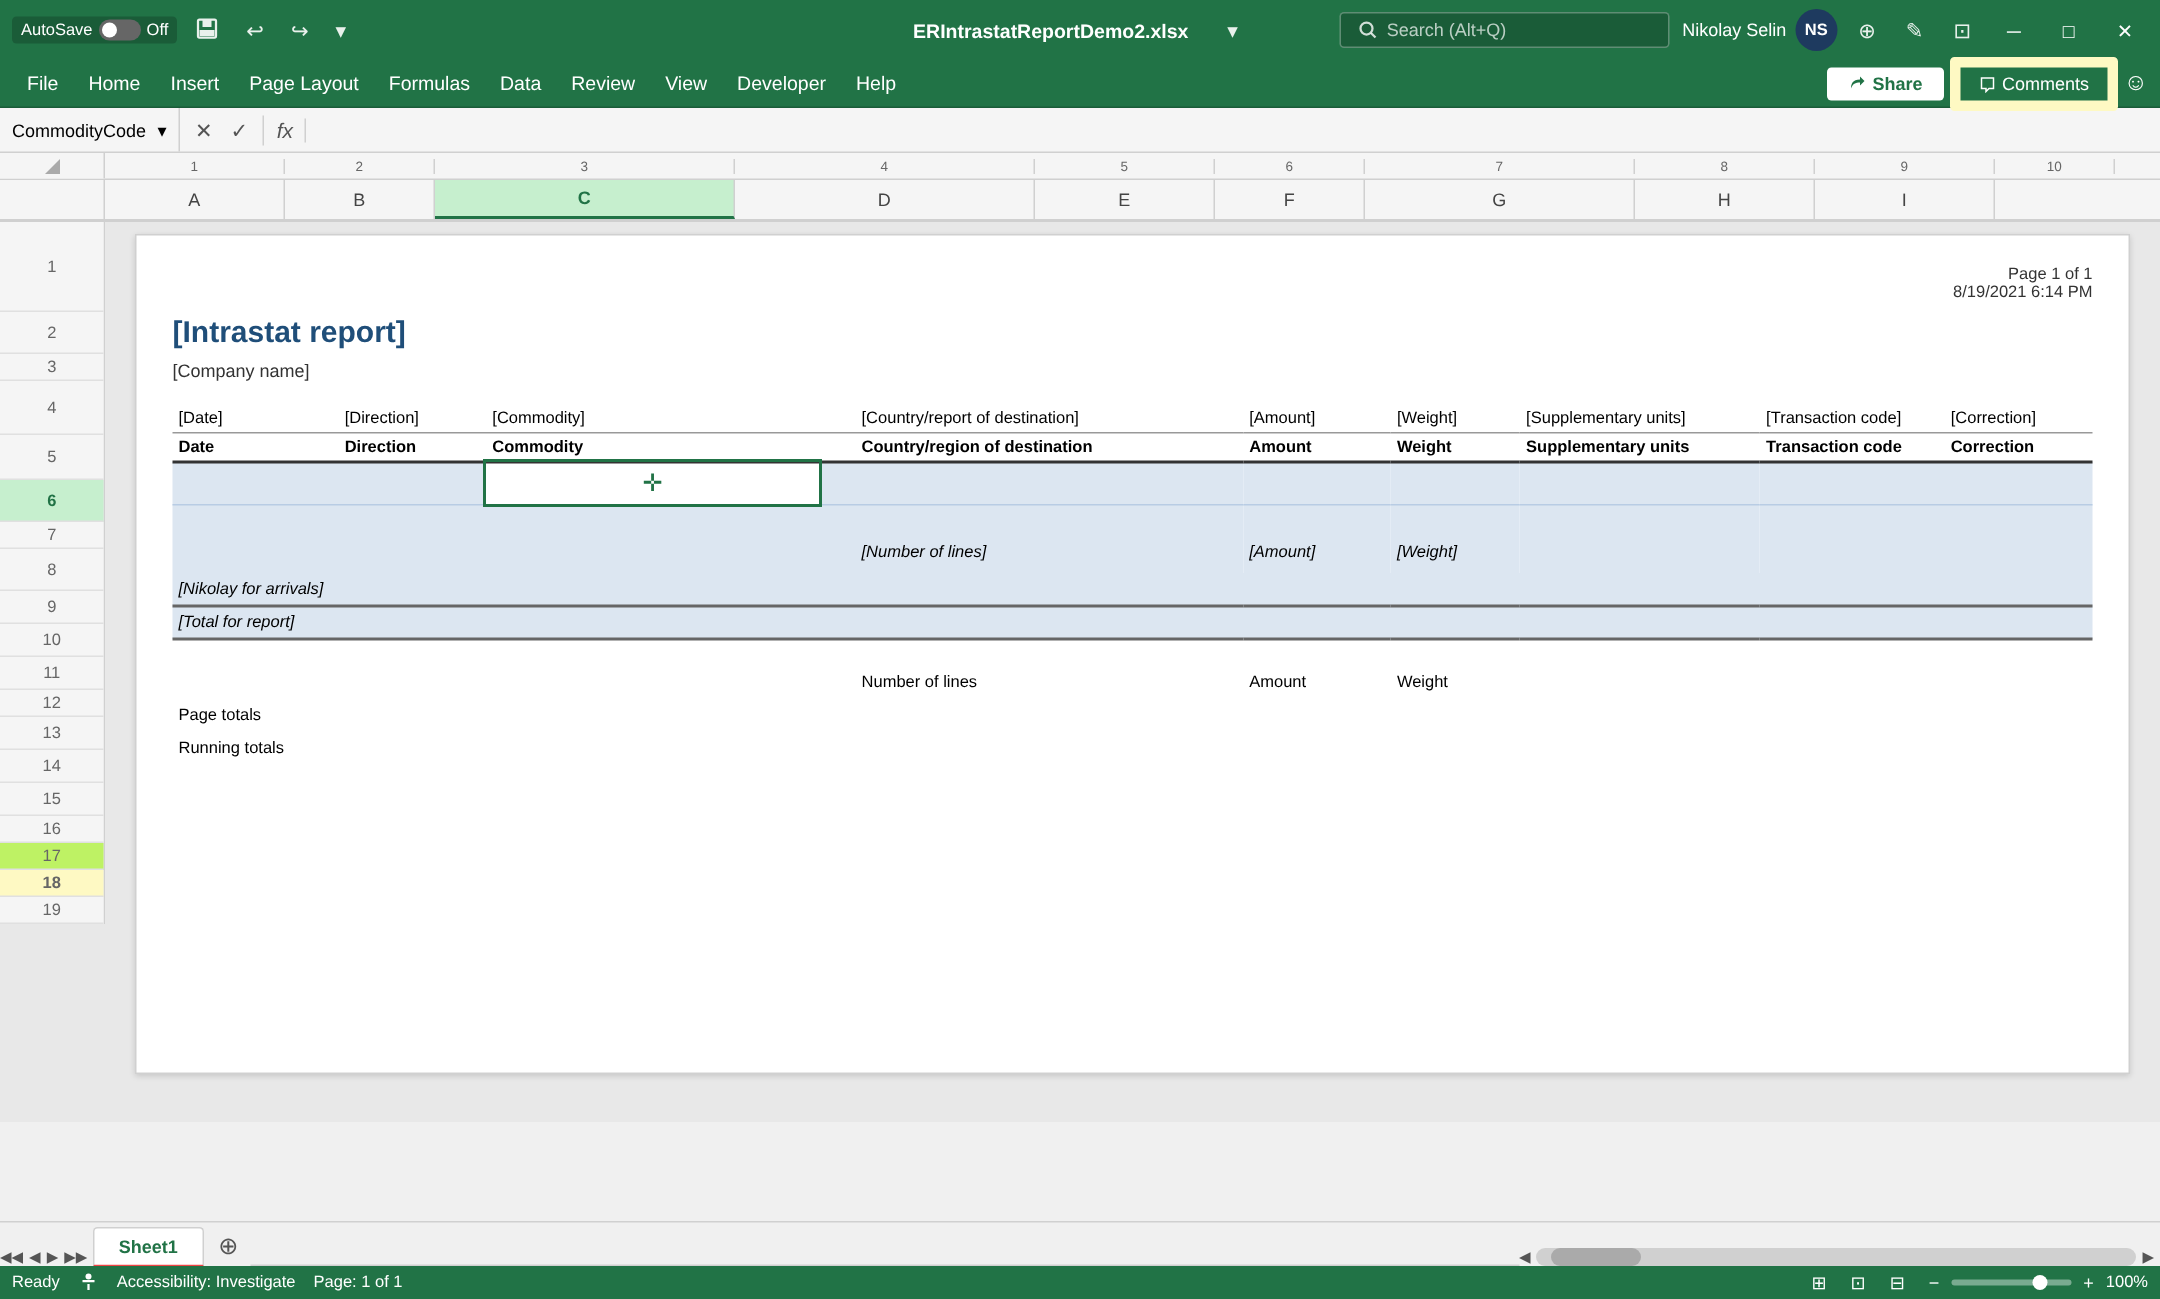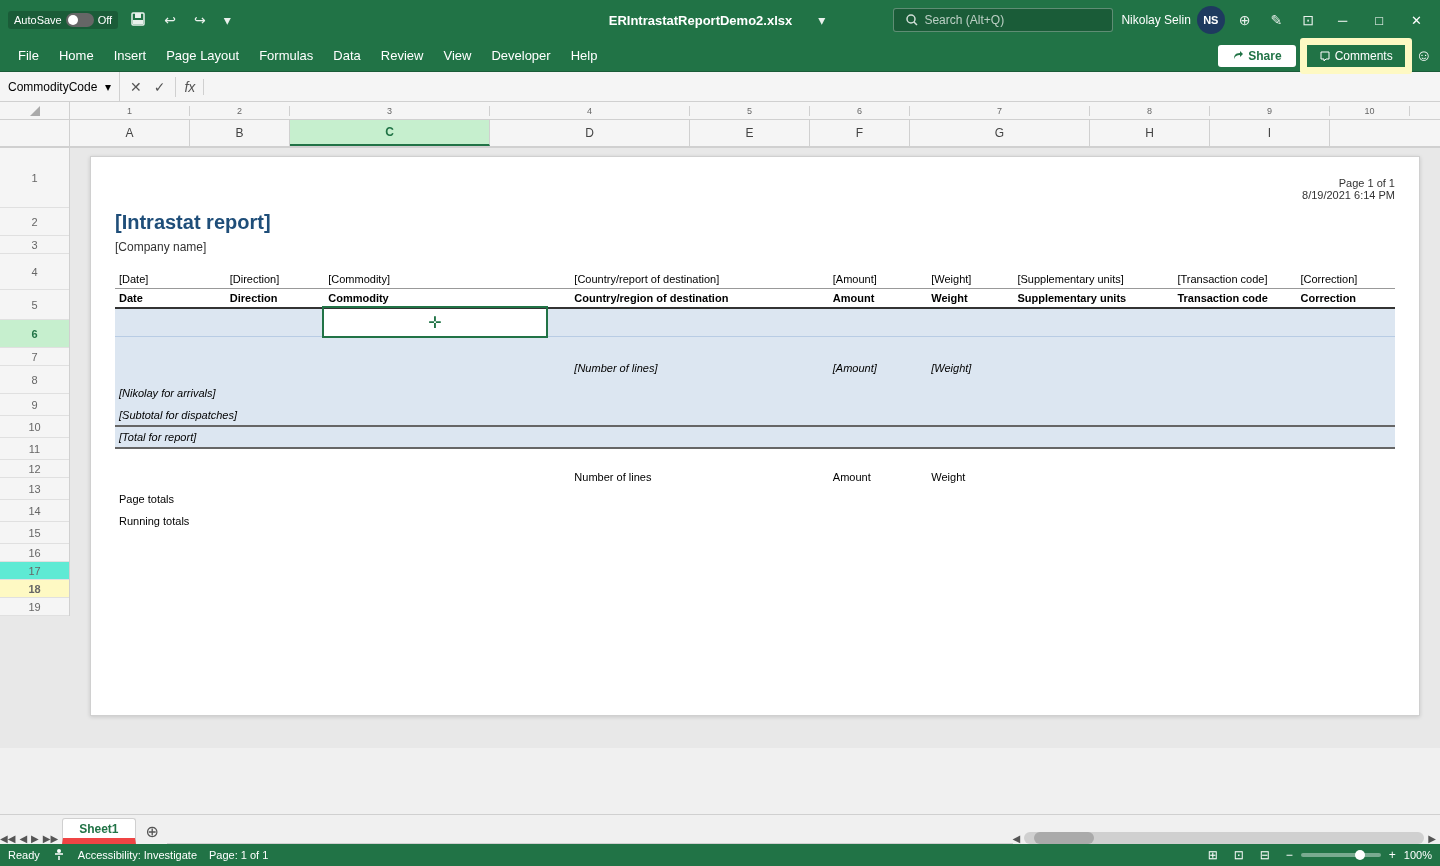--- a/index.html
+++ b/index.html
@@ -205,21 +205,21 @@
       background: white;
       border: 1px solid #d0d0d0;
       border-bottom: none;
       font-size: 12px;
       cursor: pointer;
       display: flex;
       align-items: center;
       margin-right: 2px;
       border-radius: 3px 3px 0 0;
     }
-    .sheet-tab.active { background: white; border-bottom: 6px solid #ef4444; color: #217346; font-weight: 600; }
+    .sheet-tab.active { background: white; border-bottom: 1px solid #ef4444; color: #217346; font-weight: 600; }
     .add-sheet-btn {
       background: none; border: none; cursor: pointer; font-size: 16px; color: #555;
       padding: 0 8px; height: 26px;
     }
     .scrollbar-area {
       display: flex; align-items: center; gap: 4px; margin-left: auto; padding-right: 4px;
     }
     .scroll-btn { background: none; border: none; color: #555; cursor: pointer; font-size: 10px; }
     .scroll-track {
       width: 400px; height: 12px; background: #d0d0d0; border-radius: 6px; position: relative;
@@ -378,21 +378,21 @@
           <div style="height: 18px; display: flex; align-items: center; justify-content: center; font-size: 11px; border-bottom: 1px solid rgb(224, 224, 224); background: rgb(245, 245, 245); color: rgb(102, 102, 102); font-weight: normal;">7</div>
           <div style="height: 28px; display: flex; align-items: center; justify-content: center; font-size: 11px; border-bottom: 1px solid rgb(224, 224, 224); background: rgb(245, 245, 245); color: rgb(102, 102, 102); font-weight: normal;">8</div>
           <div style="height: 22px; display: flex; align-items: center; justify-content: center; font-size: 11px; border-bottom: 1px solid rgb(224, 224, 224); background: rgb(245, 245, 245); color: rgb(102, 102, 102); font-weight: normal;">9</div>
           <div style="height: 22px; display: flex; align-items: center; justify-content: center; font-size: 11px; border-bottom: 1px solid rgb(224, 224, 224); background: rgb(245, 245, 245); color: rgb(102, 102, 102); font-weight: normal;">10</div>
           <div style="height: 22px; display: flex; align-items: center; justify-content: center; font-size: 11px; border-bottom: 1px solid rgb(224, 224, 224); background: rgb(245, 245, 245); color: rgb(102, 102, 102); font-weight: normal;">11</div>
           <div style="height: 18px; display: flex; align-items: center; justify-content: center; font-size: 11px; border-bottom: 1px solid rgb(224, 224, 224); background: rgb(245, 245, 245); color: rgb(102, 102, 102); font-weight: normal;">12</div>
           <div style="height: 22px; display: flex; align-items: center; justify-content: center; font-size: 11px; border-bottom: 1px solid rgb(224, 224, 224); background: rgb(245, 245, 245); color: rgb(102, 102, 102); font-weight: normal;">13</div>
           <div style="height: 22px; display: flex; align-items: center; justify-content: center; font-size: 11px; border-bottom: 1px solid rgb(224, 224, 224); background: rgb(245, 245, 245); color: rgb(102, 102, 102); font-weight: normal;">14</div>
           <div style="height: 22px; display: flex; align-items: center; justify-content: center; font-size: 11px; border-bottom: 1px solid rgb(224, 224, 224); background: rgb(245, 245, 245); color: rgb(102, 102, 102); font-weight: normal;">15</div>
           <div style="height: 18px; display: flex; align-items: center; justify-content: center; font-size: 11px; border-bottom: 1px solid rgb(224, 224, 224); background: rgb(245, 245, 245); color: rgb(102, 102, 102); font-weight: normal;">16</div>
-          <div style="height: 18px; display: flex; align-items: center; justify-content: center; font-size: 11px; border-bottom: 1px solid rgb(224, 224, 224); background: #5eead4; color: rgb(102, 102, 102); font-weight: normal;">17</div>
+          <div style="height: 18px; display: flex; align-items: center; justify-content: center; font-size: 11px; border-bottom: 1px solid rgb(224, 224, 224); background: #bef264; color: rgb(102, 102, 102); font-weight: normal;">17</div>
           <div style="height: 18px; display: flex; align-items: center; justify-content: center; font-size: 11px; border-bottom: 1px solid rgb(224, 224, 224); background: #fef9c3; color: rgb(102, 102, 102); font-weight: bold;">18</div>
           <div style="height: 18px; display: flex; align-items: center; justify-content: center; font-size: 11px; border-bottom: 1px solid rgb(224, 224, 224); background: rgb(245, 245, 245); color: rgb(102, 102, 102); font-weight: normal;">19</div>
         </div>
         <div style="margin-left: 70px; padding: 8px 20px; min-height: 600px;">
           <div style="background: white; border: 1px solid rgb(208, 208, 208); box-shadow: rgba(0, 0, 0, 0.15) 0px 1px 4px; padding: 20px 24px; min-height: 560px; position: relative;">
             <div style="text-align: right; font-size: 11px; color: rgb(51, 51, 51); margin-bottom: 10px;">
               <div>Page 1 of  1</div>
               <div>8/19/2021 6:14 PM</div>
             </div>
             <div style="font-size: 20px; font-weight: bold; color: rgb(31, 78, 121); margin-bottom: 6px;">[Intrastat report]</div>
@@ -464,23 +464,20 @@
                   <td style="padding: 2px 4px;"></td>
                   <td style="padding: 2px 4px; font-style: italic;">[Amount]</td>
                   <td style="padding: 2px 4px; font-style: italic;">[Weight]</td>
                   <td style="padding: 2px 4px;"></td>
                   <td style="padding: 2px 4px;"></td>
                   <td style="padding: 2px 4px;"></td>
                 </tr>
                 <tr style="height: 22px; background: rgb(220, 230, 241);">
                   <td colspan="11" style="padding: 2px 4px; font-style: italic;">[Nikolay for arrivals]</td>
                 </tr>
-                <tr style="height: 22px; background: rgb(220, 230, 241);">
-                  <td colspan="11" style="padding: 2px 4px; font-style: italic;">[Subtotal for dispatches]</td>
-                </tr>
                 <tr style="height: 22px; background: rgb(220, 230, 241); border-top: 2px solid rgb(51, 51, 51); border-bottom: 2px solid rgb(51, 51, 51);">
                   <td colspan="11" style="padding: 2px 4px; font-style: italic; border-top: 2px solid rgb(102, 102, 102); border-bottom: 2px solid rgb(102, 102, 102);">[Total for report]</td>
                 </tr>
                 <tr style="height: 18px;">
                   <td colspan="11" style="border-top:1px solid #ccc;"></td>
                 </tr>
                 <tr style="height: 22px;">
                   <td style="padding: 2px 4px;"></td>
                   <td style="padding: 2px 4px;"></td>
                   <td style="padding: 2px 4px;"></td>

